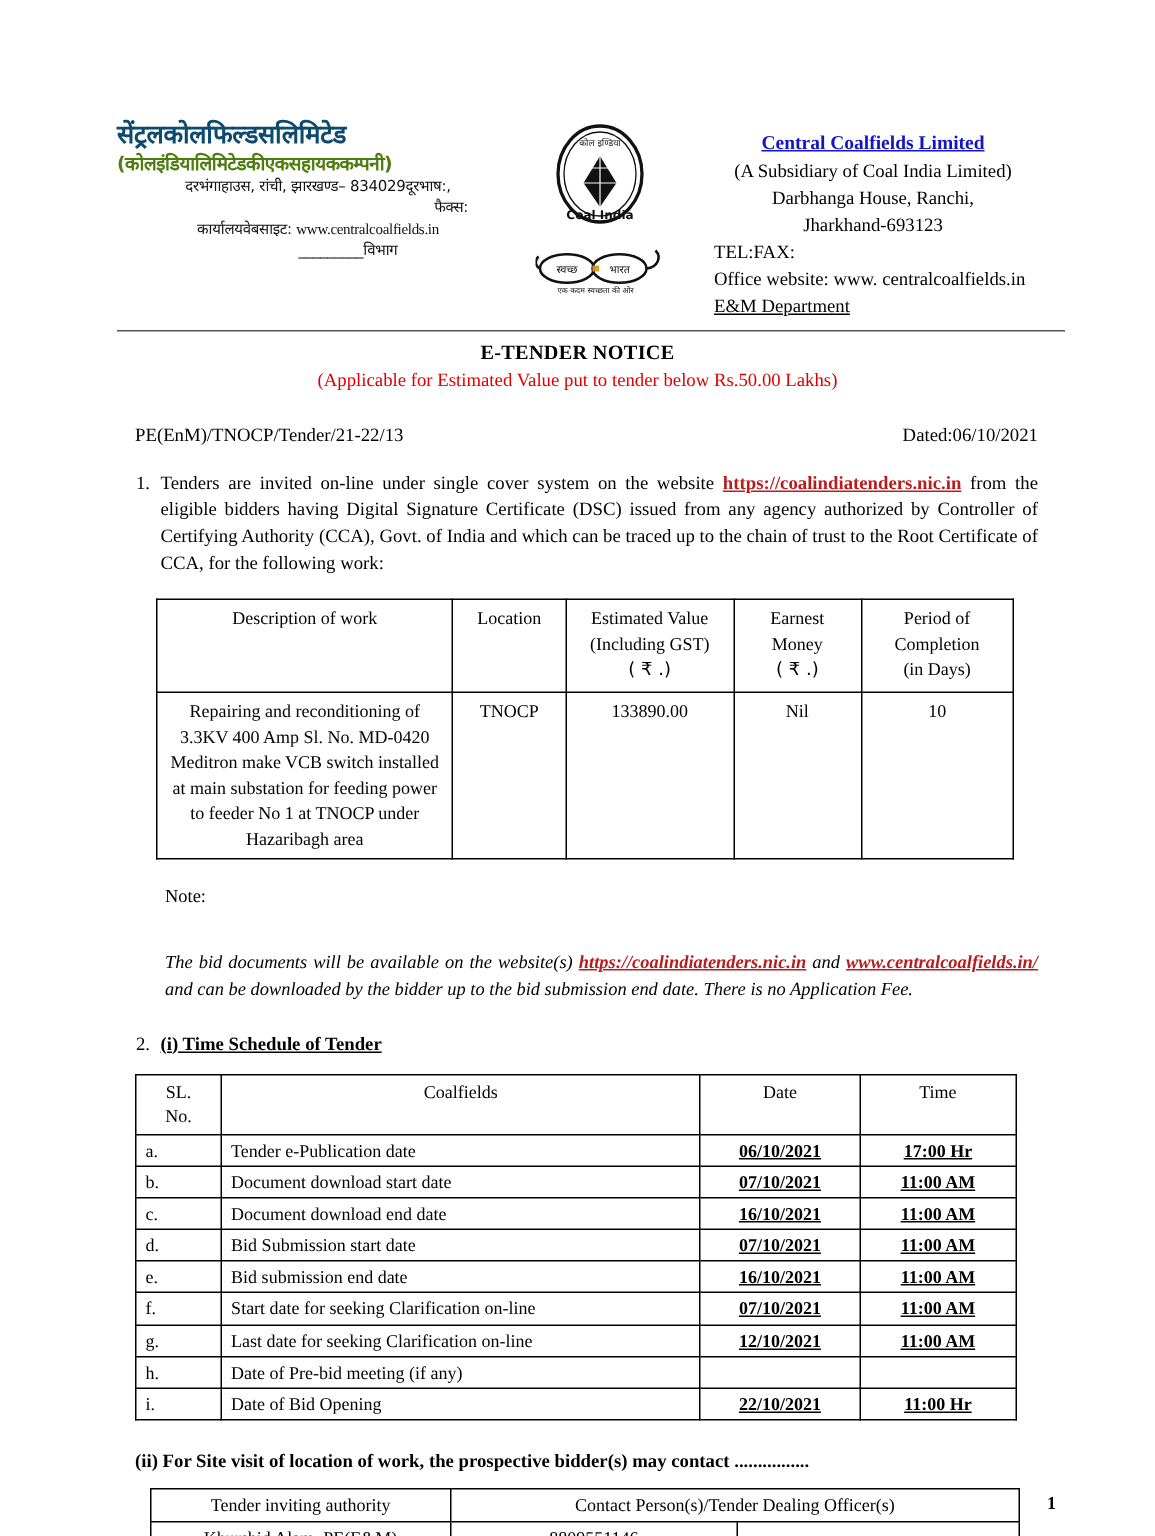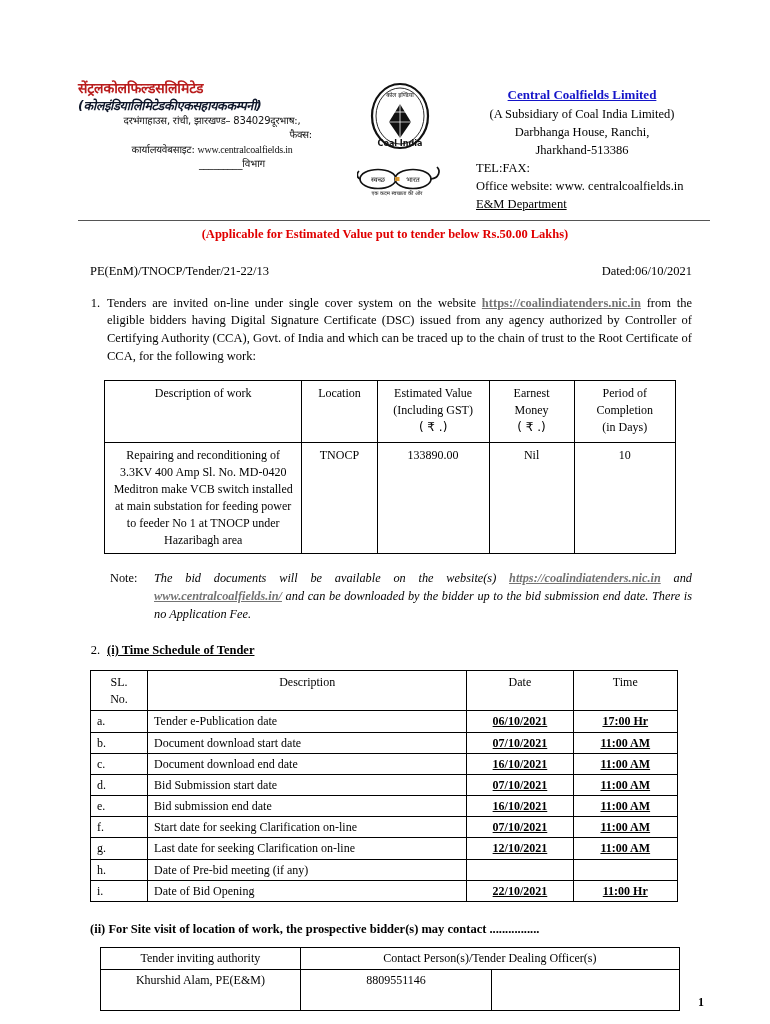--- a/index.html
+++ b/index.html
@@ -30,34 +30,33 @@
     align-items: flex-start;
     padding: 80px 60px 0 78px;
     box-sizing: border-box;
   }
   .header-left {
     width: 268px;
     flex: 0 0 268px;
   }
   .hindi-line1 {
     font-family: "DejaVu Sans", sans-serif;
-    font-size: 14px;
-    font-weight: bold;
-    color: #b91c1c;
+    font-size: 17px;
+    font-weight: bold;
+    color: #0c4a6e;
     letter-spacing: -0.2px;
     line-height: 1.25;
   }
   .hindi-line2 {
     font-family: "DejaVu Sans", sans-serif;
     font-size: 12.5px;
     font-weight: bold;
-    color: #0f172a;
+    color: #4d7c0f;
     line-height: 1.3;
     letter-spacing: -0.3px;
-    font-style: italic;
   }
   .hindi-addr {
     font-family: "DejaVu Sans", sans-serif;
     font-size: 10px;
     color: #111;
     line-height: 1.45;
     text-align: center;
     letter-spacing: -0.2px;
   }
   .hindi-addr .fax-line {
@@ -108,21 +107,21 @@
   }
 
   
   .title-block { text-align: center; margin-top: 6px; }
   .title-main {
     font-weight: bold;
     font-size: 13.5px;
     letter-spacing: 0.2px;
   }
   .title-sub {
-    font-weight: bold;
+    font-weight: normal;
     font-size: 12.5px;
     color: #e00000;
     margin-top: 3px;
   }
 
   .refline {
     display: flex;
     justify-content: space-between;
     margin: 22px 78px 0 90px;
     font-size: 12.5px;
@@ -132,21 +131,21 @@
   
   .clause {
     margin: 16px 78px 0 78px;
     display: flex;
     font-size: 12.5px;
     line-height: 1.42;
   }
   .clause-num { width: 22px; flex: 0 0 22px; text-align: right; padding-right: 7px; }
   .clause-body { flex: 1; text-align: justify; }
   .link {
-    color: #737373;
+    color: #b91c1c;
     font-weight: bold;
     text-decoration: underline;
   }
 
   
   table {
     border-collapse: collapse;
     font-size: 12px;
   }
   .tbl-work {
@@ -168,20 +167,21 @@
   .col-earn  { width: 84px; }
   .col-per   { width: 100px; }
   .rupee { font-family: "DejaVu Sans", sans-serif; font-size: 12px; }
 
   
   .note {
     margin: 16px 78px 0 110px;
     display: flex;
     font-size: 12.3px;
     line-height: 1.45;
+    flex-direction: column;
   }
   .note-label { flex: 0 0 44px; }
   .note-body { flex: 1; font-style: italic; text-align: justify; }
 
   
   .clause2 {
     margin: 20px 78px 0 78px;
     display: flex;
     font-size: 12.5px;
     font-weight: bold;
@@ -292,30 +292,31 @@
         <text x="21" y="19" font-size="7" font-family="DejaVu Sans, sans-serif" text-anchor="middle" fill="#111">स्वच्छ</text>
         <text x="56" y="19" font-size="7" font-family="DejaVu Sans, sans-serif" text-anchor="middle" fill="#111">भारत</text>
         <text x="40" y="32" font-size="5.2" font-family="DejaVu Sans, sans-serif" text-anchor="middle" fill="#111">एक कदम स्वच्छता की ओर</text>
       </svg>
     </div>
 
     <div class="header-right">
       <div class="hr-center"><span class="company-name">Central Coalfields Limited</span></div>
       <div class="hr-center">(A Subsidiary of Coal India Limited)</div>
       <div class="hr-center">Darbhanga House, Ranchi,</div>
-      <div class="hr-center">Jharkhand-513386</div>
+      <div class="hr-center">Jharkhand-693123</div>
       <div class="hr-left">TEL:FAX:</div>
       <div class="hr-left">Office website: www. centralcoalfields.in</div>
       <div class="hr-left"><span class="underline-solid">E&amp;M Department</span></div>
     </div>
   </div>
 
   <hr class="rule">
 
   <div class="title-block">
+    <div class="title-main">E-TENDER NOTICE</div>
     <div class="title-sub">(Applicable for Estimated Value put to tender below Rs.50.00 Lakhs)</div>
   </div>
 
   <div class="refline">
     <div>PE(EnM)/TNOCP/Tender/21-22/13</div>
     <div>Dated:06/10/2021</div>
   </div>
 
   <div class="clause">
     <div class="clause-num">1.</div>
@@ -372,21 +373,21 @@
     <div class="u">(i) Time Schedule of Tender</div>
   </div>
 
   <table class="tbl-sched">
     <thead>
       <tr class="hdr">
         <td class="sc-sl" style="text-align:center">
           <div>SL.</div>
           <div>No.</div>
         </td>
-        <td class="sc-part" style="text-align:center">Description</td>
+        <td class="sc-part" style="text-align:center">Coalfields</td>
         <td class="sc-date">Date</td>
         <td class="sc-time">Time</td>
       </tr>
     </thead>
     <tbody>
       <tr>
         <td class="sc-sl">a.</td>
         <td class="sc-part">Tender e-Publication date</td>
         <td class="sc-date">06/10/2021</td>
         <td class="sc-time">17:00 Hr</td>

